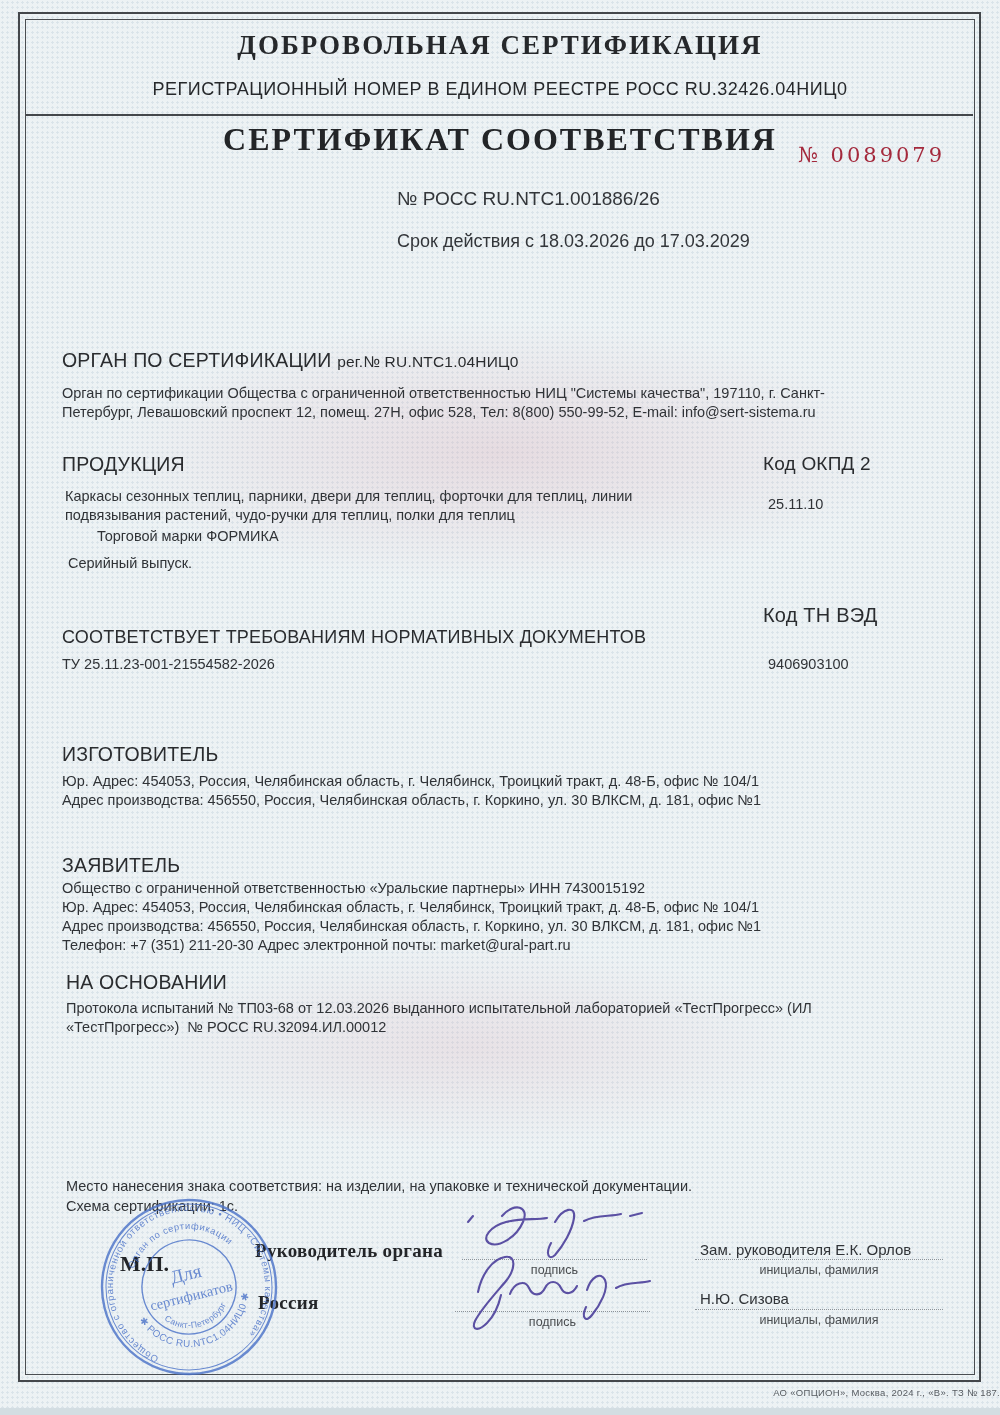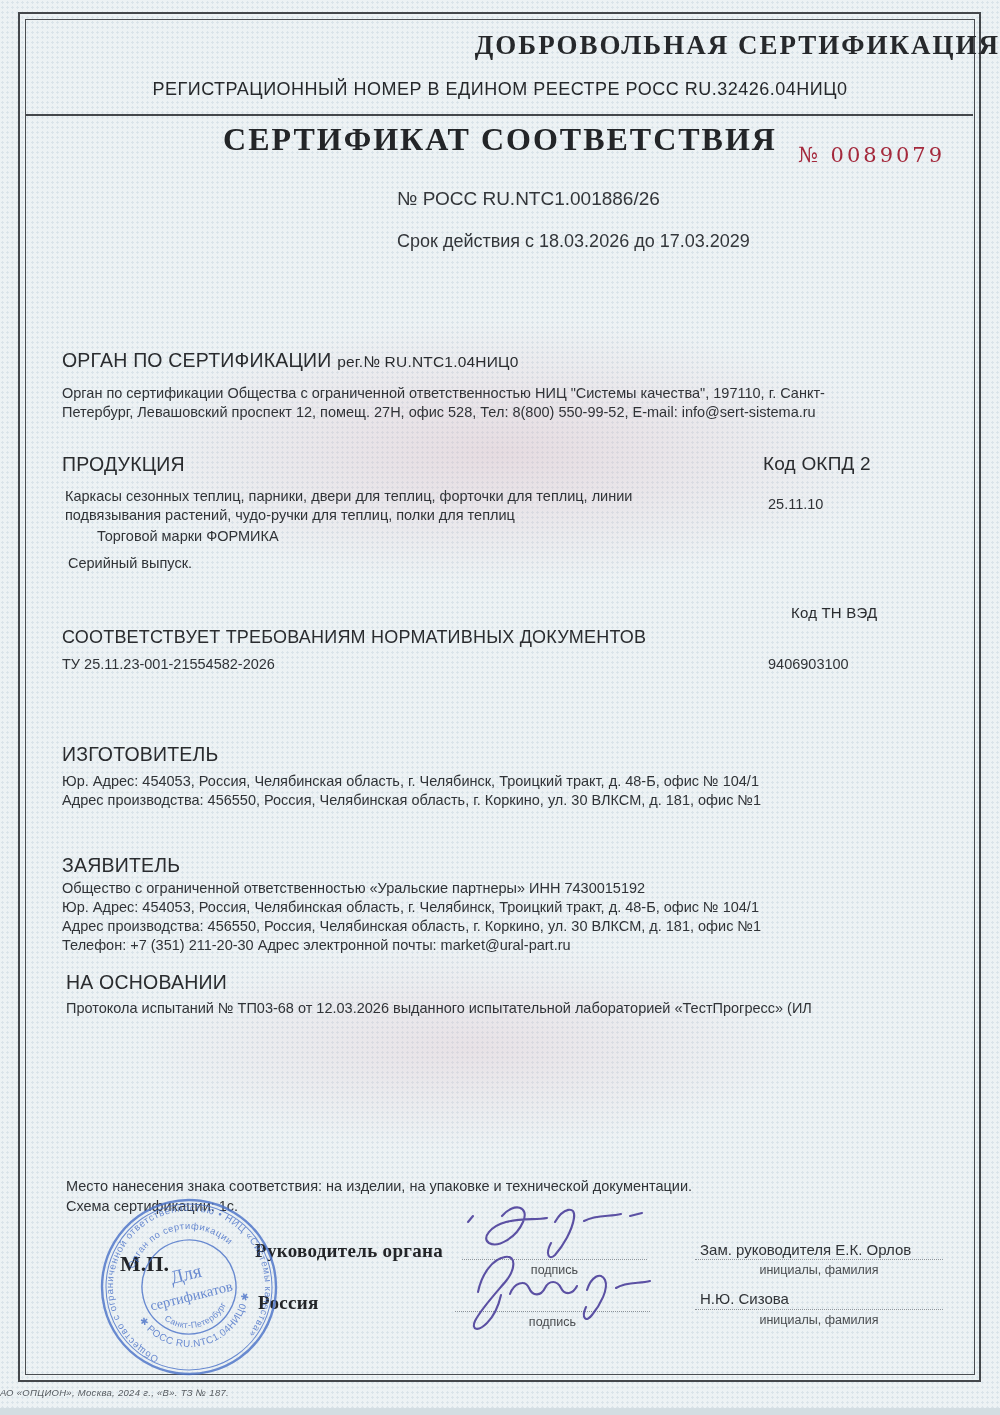--- a/index.html
+++ b/index.html
@@ -12,21 +12,21 @@
       radial-gradient(ellipse 55% 13% at 50% 32%, rgba(214,168,180,0.30), rgba(214,168,180,0) 72%),
       radial-gradient(ellipse 46% 10% at 47% 74%, rgba(214,168,180,0.22), rgba(214,168,180,0) 72%),
       radial-gradient(rgba(150,176,198,0.22) 1px, transparent 1.35px);
     background-size:100% 100%,100% 100%,5px 5px;
   }
   .page::after{content:"";position:absolute;left:0;right:0;bottom:0;height:7px;background:#d3dde2;}
   .abs{position:absolute;}
   .frame-outer{left:18px;top:12px;width:959px;height:1366px;border:2.2px solid #44474b;}
   .frame-inner{left:25px;top:19px;width:948px;height:1354px;border:1.6px solid #4a4d51;}
   .hdr-sep{left:26px;width:947px;top:114px;height:0;border-top:2px solid #44474b;}
-  .hdr-title{left:0;right:0;top:30px;text-align:right;font-family:"Liberation Serif",serif;
+  .hdr-title{left:0;right:0;top:30px;text-align:center;font-family:"Liberation Serif",serif;
     font-weight:bold;font-size:27px;letter-spacing:2px;color:#26282b;}
   .hdr-registry{left:0;right:0;top:79px;text-align:center;font-family:Liberation Sans, sans-serif;
     font-size:18px;letter-spacing:0.5px;color:#26282b;}
   .cert-title{left:0;right:0;top:121px;text-align:center;font-family:"Liberation Serif",serif;
     font-weight:bold;font-size:32px;letter-spacing:2px;color:#232528;}
   .blank-number{left:798px;top:143px;font-family:"DejaVu Serif",serif;font-size:21px;
     letter-spacing:3px;color:#a4293c;}
   .cert-number{left:397px;top:188px;font-size:19px;color:#33363a;}
   .validity{left:397px;top:231px;font-size:18px;color:#33363a;}
 
@@ -36,21 +36,21 @@
   .pre{white-space:pre-wrap;}
 
   .org-h{left:62px;top:349px;}
   .org-t{left:62px;top:384px;width:900px;}
   .prod-h{left:62px;top:453px;}
   .okpd-label{left:763px;top:453px;font-size:19px;}
   .prod-desc{left:65px;top:487px;width:640px;}
   .okpd-val{left:768px;top:495px;font-size:14.5px;}
   .prod-brand{left:65px;top:527px;margin-left:32px;}
   .prod-serial{left:68px;top:554px;}
-  .tnved-label{left:763px;top:604px;font-size:15px;margin-left:28px;}
+  .tnved-label{left:763px;top:604px;font-size:20px;}
   .comp-h{left:62px;top:627px;font-size:18px;letter-spacing:0.2px;color:#2a2c2f;}
   .comp-tu{left:62px;top:655px;text-align:center;}
   .tnved-val{left:768px;top:655px;font-size:14.5px;}
   .man-h{left:62px;top:743px;}
   .man-t{left:62px;top:772px;width:900px;}
   .app-h{left:62px;top:854px;}
   .app-t{left:62px;top:879px;width:900px;}
   .basis-h{left:66px;top:971px;}
   .basis-t{left:66px;top:999px;width:840px;}
 
@@ -71,21 +71,21 @@
   .name1-cap{left:695px;top:1263px;width:248px;}
   .name2-cap{left:695px;top:1313px;width:248px;}
   .head-name{left:700px;top:1241px;font-size:15px;color:#303337;}
   .expert-name{left:700px;top:1290px;font-size:15px;color:#303337;}
 
   .stamp-wrap{left:98px;top:1196px;width:182px;height:182px;transform:rotate(-14deg);opacity:0.82;}
   .sig-svg{position:absolute;}
   .sig1{left:460px;top:1200px;}
   .sig2{left:448px;top:1246px;}
 
-  .print-info{left:0;right:0;top:1387px;text-align:left;font-size:9.5px;color:#565b60;letter-spacing:0.3px;font-style:italic;}
+  .print-info{left:0;right:0;top:1387px;text-align:right;font-size:9.5px;color:#565b60;letter-spacing:0.3px;}
 </style>
 </head>
 <body>
 
 <div class="page">
 
   <div class="abs frame-outer"></div>
   <div class="abs frame-inner"></div>
 
   <div class="abs hdr-title">ДОБРОВОЛЬНАЯ СЕРТИФИКАЦИЯ</div>
@@ -131,20 +131,21 @@
   <div class="abs app-t body-t">
     <div>Общество с ограниченной ответственностью «Уральские партнеры» ИНН 7430015192</div>
     <div>Юр. Адрес: 454053, Россия, Челябинская область, г. Челябинск, Троицкий тракт, д. 48-Б, офис № 104/1</div>
     <div>Адрес производства: 456550, Россия, Челябинская область, г. Коркино, ул. 30 ВЛКСМ, д. 181, офис №1</div>
     <div>Телефон: +7 (351) 211-20-30 Адрес электронной почты: market@ural-part.ru</div>
   </div>
 
   <div class="abs basis-h sec-h">НА ОСНОВАНИИ</div>
   <div class="abs basis-t body-t">
     <div>Протокола испытаний № ТП03-68 от 12.03.2026 выданного испытательной лабораторией «ТестПрогресс» (ИЛ</div>
+    <div class="pre">«ТестПрогресс»)  № РОСС RU.32094.ИЛ.00012</div>
   </div>
 
   <div class="abs mark1 body-t">Место нанесения знака соответствия: на изделии, на упаковке и технической документации.</div>
   <div class="abs mark2 body-t">Схема сертификации: 1с.</div>
 
   <div class="abs mp">М.П.</div>
 
   <div class="abs head-label role-label">Руководитель органа</div>
   <div class="abs sig-line1 dotline"></div>
   <div class="abs sig1-cap caption">подпись</div>

